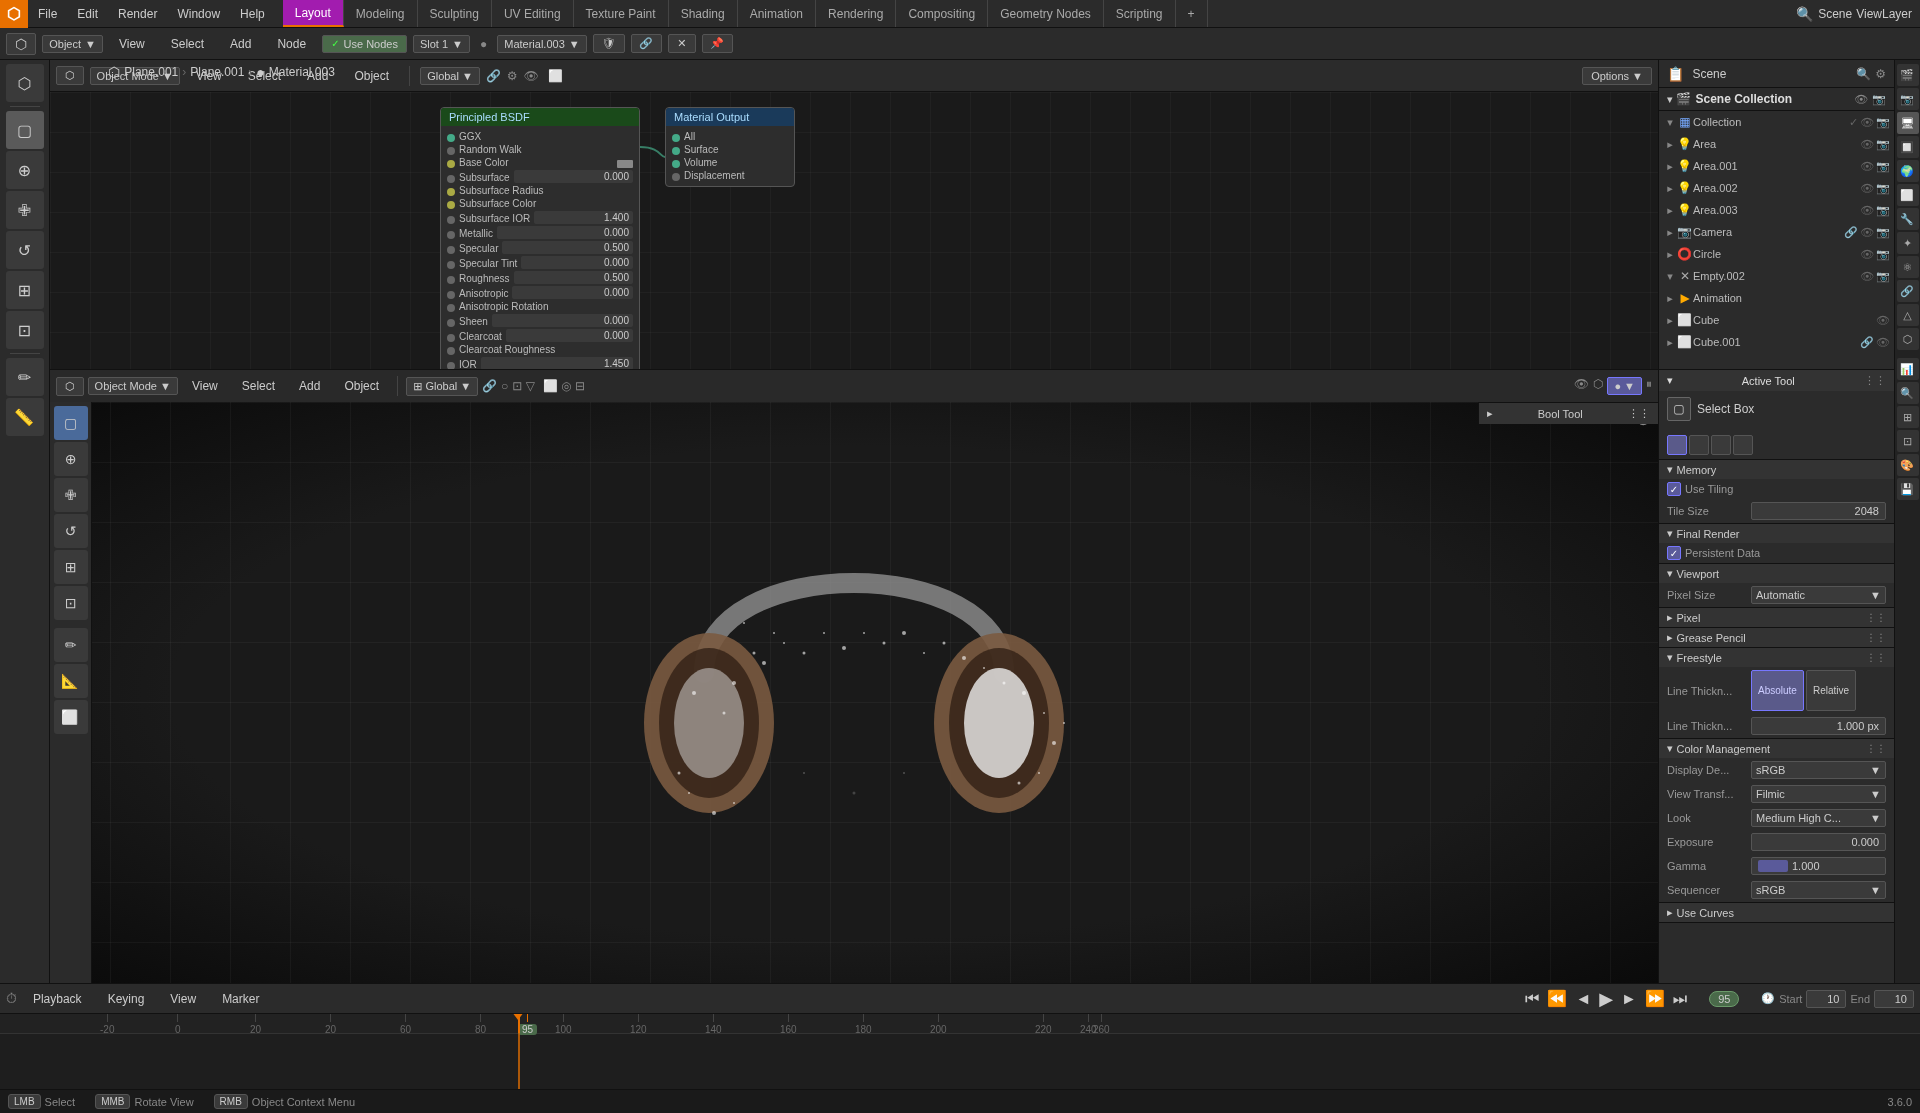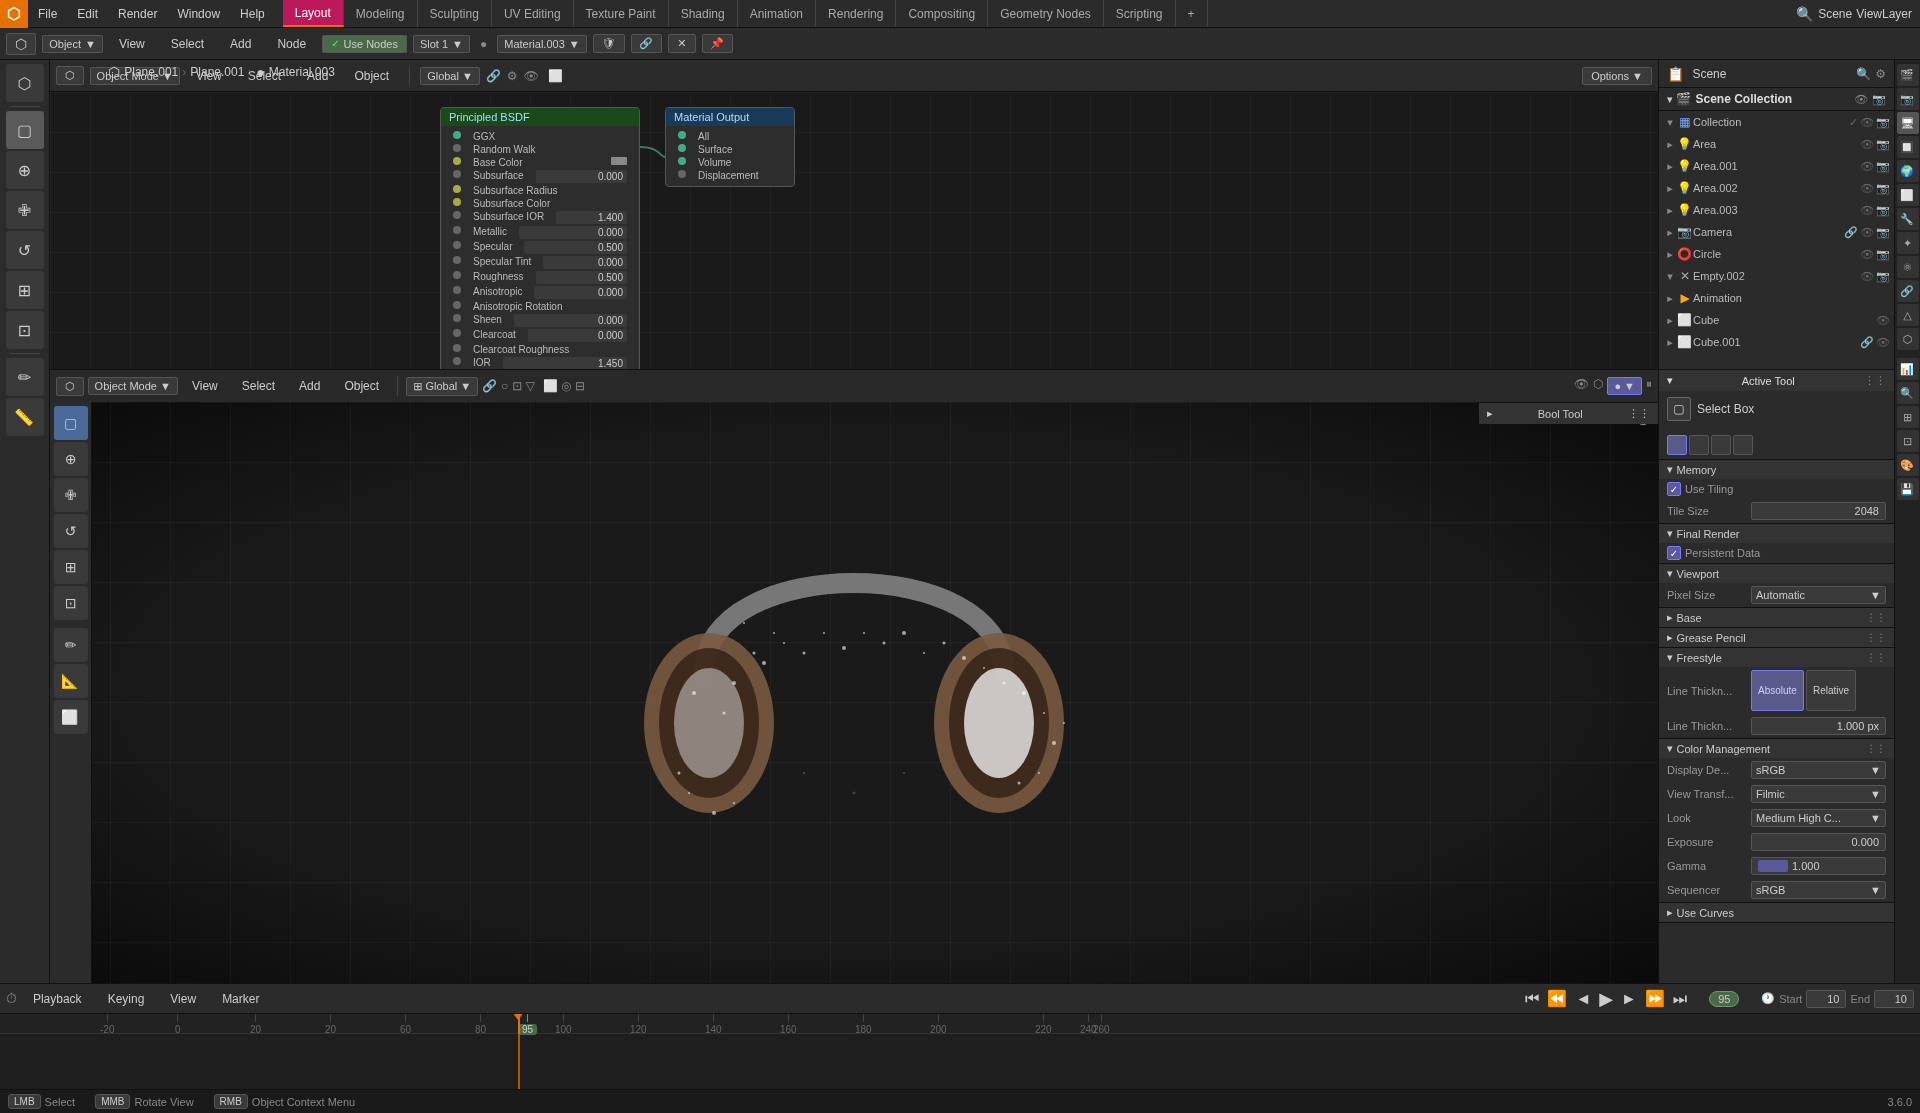--- a/index.html
+++ b/index.html
@@ -62,21 +62,21 @@
       padding: 0 12px;
       height: 100%;
       display: flex;
       align-items: center;
       cursor: pointer;
       color: #aaa;
       font-size: 12px;
       border-right: 1px solid #444;
     }
     .workspace-tab.active {
-      background: #be185d;
+      background: #a21caf;
       color: #fff;
       border-bottom: 2px solid #e87000;
     }
 
     .top-right-controls {
       margin-left: auto;
       display: flex;
       align-items: center;
       gap: 4px;
       padding-right: 8px;
@@ -205,25 +205,25 @@
       font-size: 11px;
       color: #adf;
       border-radius: 3px 3px 0 0;
     }
     .shader-node-header.output { background: #1a3a5a; }
     .shader-node-body {
       padding: 4px 0;
     }
     .shader-node-row {
       display: flex;
-      align-items: flex-start;
-      padding: 1px 12px;
+      align-items: flex-end;
+      padding: 1px 6px;
       font-size: 10px;
       color: #bbb;
-      gap: 12px;
+      gap: 4px;
     }
     .shader-node-row .socket {
       width: 8px; height: 8px;
       border-radius: 50%;
       background: #888;
       flex-shrink: 0;
     }
     .socket.green { background: #4a8; }
     .socket.yellow { background: #aa4; }
     .socket.gray { background: #666; }
@@ -1189,21 +1189,21 @@
           <div class="prop-dropdown">
             <span>Automatic</span>
             <span>▼</span>
           </div>
         </div>
       </div>
 
       <div class="prop-section">
         <div class="prop-section-header">
           <span>▸</span>
-          <span>Base</span>
+          <span>Pixel</span>
           <span style="margin-left:auto; color:#888; font-size:10px;">⋮⋮</span>
         </div>
       </div>
 
       <div class="prop-section">
         <div class="prop-section-header">
           <span>▸</span>
           <span>Grease Pencil</span>
           <span style="margin-left:auto; color:#888; font-size:10px;">⋮⋮</span>
         </div>

